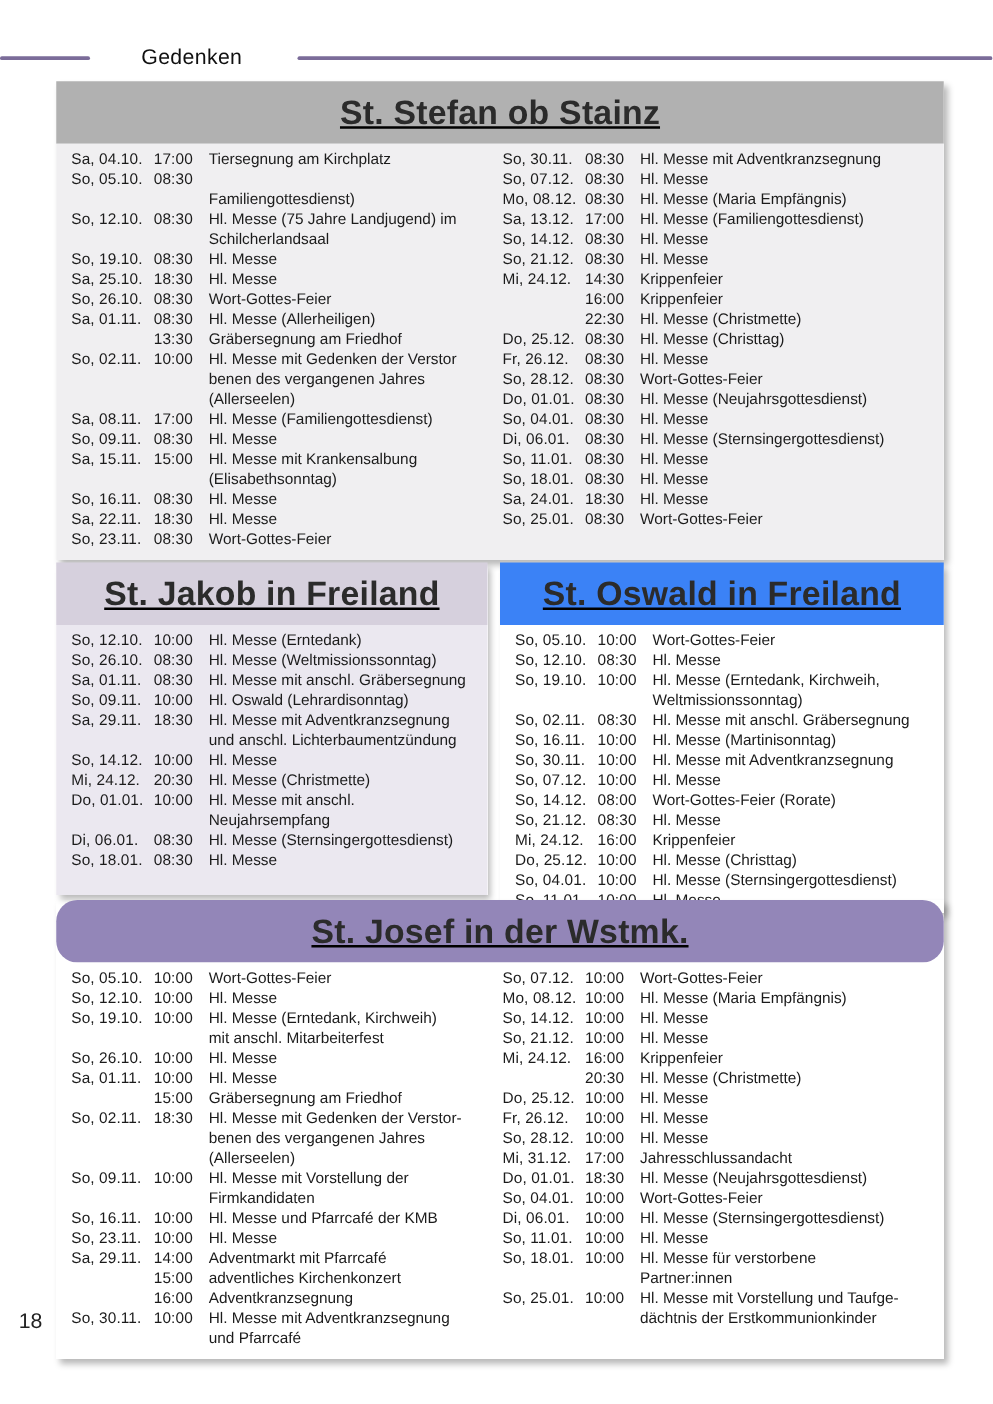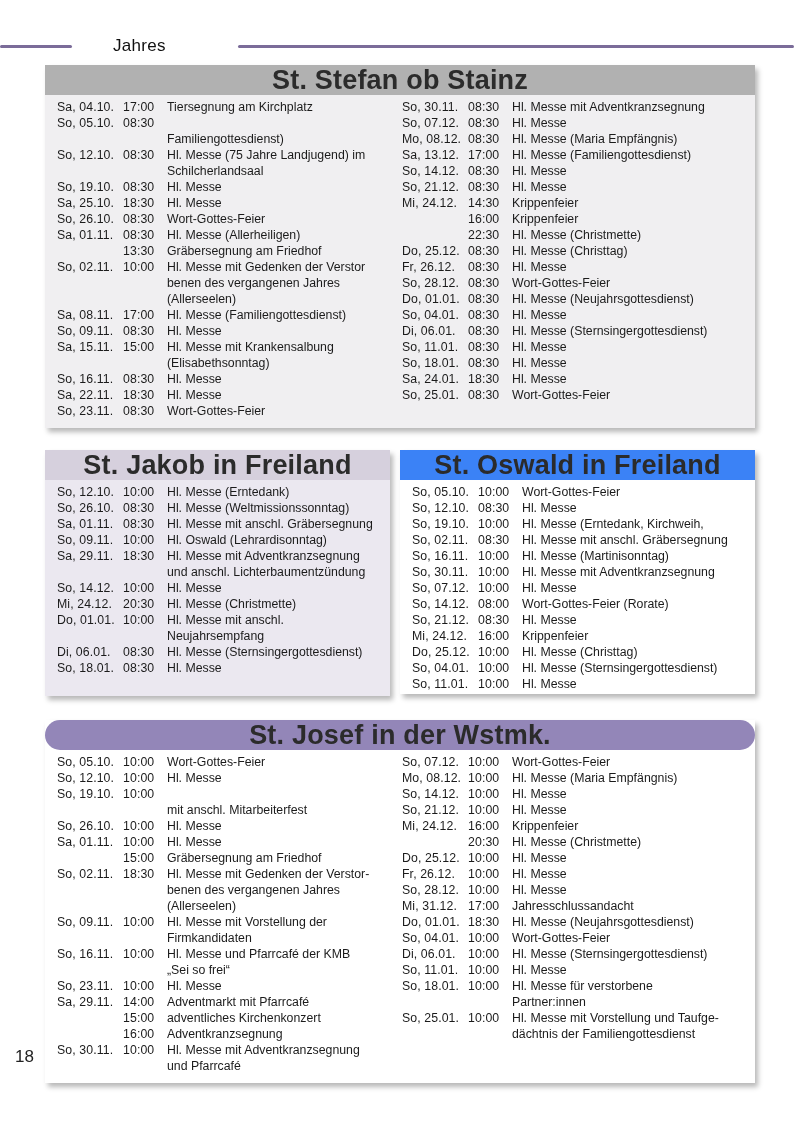--- a/index.html
+++ b/index.html
@@ -10,21 +10,21 @@
   }
   .kicker {
     position:absolute; left:113px; top:36px;
     font-size:17px; color:#101010; letter-spacing:.3px;
   }
   .rule { position:absolute; top:45px; height:3px; border-radius:2px; }
   .rule-left  { left:0;   width:72px;  }
   .rule-right { left:238px; width:556px; }
 
   .box { position:absolute; box-shadow:3px 4px 5px rgba(0,0,0,.28); }
-  .sec-header { height:30px; display:flex; align-items:center; justify-content:center; }
+  .sec-header { height:50px; display:flex; align-items:center; justify-content:center;text-decoration:underline; }
   .sec-title  { font-size:27px; font-weight:600; letter-spacing:.2px; white-space:nowrap; }
   .sec-body   { padding:4px 8px 9px 12px; }
   .two-col    { display:grid; grid-template-columns:1fr 1fr; }
 
   .row {
     display:grid; grid-template-columns:66px 44px 1fr;
     line-height:16px; font-size:12.3px; color:#1b1b1b; white-space:nowrap;
   }
   .cell-date, .cell-time { letter-spacing:.1px; }
 
@@ -36,21 +36,21 @@
   .box-josef  { left:45px;  top:720px; width:710px; }
 
   .page-number {
     position:absolute; left:15px; top:1047px;
     font-size:17px; color:#222222;
   }
 </style>
 </head>
 <body>
 
-<div class="kicker">Jahres</div>
+<div class="kicker">Gedenken</div>
 <div class="rule rule-left" style="background-color: rgb(123, 108, 153);"></div>
 <div class="rule rule-right" style="background-color: rgb(123, 108, 153);"></div>
 
 <div class="box box-stefan">
   <div class="sec-header" style="background-color: rgb(177, 177, 177);">
     <span class="sec-title" style="color: rgb(43, 43, 43);">St. Stefan ob Stainz</span>
   </div>
   <div class="sec-body two-col" style="background-color: rgb(240, 239, 241);">
     <div class="col">
         <div class="row">
@@ -340,20 +340,21 @@
           <span class="cell-text">Hl. Messe</span>
         </div>
         <div class="row">
           <span class="cell-date">So, 19.10.</span>
           <span class="cell-time">10:00</span>
           <span class="cell-text">Hl. Messe (Erntedank, Kirchweih,</span>
         </div>
         <div class="row">
           <span class="cell-date"></span>
           <span class="cell-time"></span>
+          <span class="cell-text">Weltmissionssonntag)</span>
         </div>
         <div class="row">
           <span class="cell-date">So, 02.11.</span>
           <span class="cell-time">08:30</span>
           <span class="cell-text">Hl. Messe mit anschl. Gräbersegnung</span>
         </div>
         <div class="row">
           <span class="cell-date">So, 16.11.</span>
           <span class="cell-time">10:00</span>
           <span class="cell-text">Hl. Messe (Martinisonntag)</span>
@@ -414,20 +415,21 @@
           <span class="cell-text">Wort-Gottes-Feier</span>
         </div>
         <div class="row">
           <span class="cell-date">So, 12.10.</span>
           <span class="cell-time">10:00</span>
           <span class="cell-text">Hl. Messe</span>
         </div>
         <div class="row">
           <span class="cell-date">So, 19.10.</span>
           <span class="cell-time">10:00</span>
+          <span class="cell-text">Hl. Messe (Erntedank, Kirchweih)</span>
         </div>
         <div class="row">
           <span class="cell-date"></span>
           <span class="cell-time"></span>
           <span class="cell-text">mit anschl. Mitarbeiterfest</span>
         </div>
         <div class="row">
           <span class="cell-date">So, 26.10.</span>
           <span class="cell-time">10:00</span>
           <span class="cell-text">Hl. Messe</span>
@@ -466,25 +468,20 @@
           <span class="cell-date"></span>
           <span class="cell-time"></span>
           <span class="cell-text">Firmkandidaten</span>
         </div>
         <div class="row">
           <span class="cell-date">So, 16.11.</span>
           <span class="cell-time">10:00</span>
           <span class="cell-text">Hl. Messe und Pfarrcafé der KMB</span>
         </div>
         <div class="row">
-          <span class="cell-date"></span>
-          <span class="cell-time"></span>
-          <span class="cell-text">„Sei so frei“</span>
-        </div>
-        <div class="row">
           <span class="cell-date">So, 23.11.</span>
           <span class="cell-time">10:00</span>
           <span class="cell-text">Hl. Messe</span>
         </div>
         <div class="row">
           <span class="cell-date">Sa, 29.11.</span>
           <span class="cell-time">14:00</span>
           <span class="cell-text">Adventmarkt mit Pfarrcafé</span>
         </div>
         <div class="row">
@@ -590,19 +587,19 @@
           <span class="cell-text">Partner:innen</span>
         </div>
         <div class="row">
           <span class="cell-date">So, 25.01.</span>
           <span class="cell-time">10:00</span>
           <span class="cell-text">Hl. Messe mit Vorstellung und Taufge-</span>
         </div>
         <div class="row">
           <span class="cell-date"></span>
           <span class="cell-time"></span>
-          <span class="cell-text">dächtnis der Familiengottesdienst</span>
+          <span class="cell-text">dächtnis der Erstkommunionkinder</span>
         </div>
       </div>
   </div>
 </div>
 
 <div class="page-number">18</div>
 
 </body></html>

